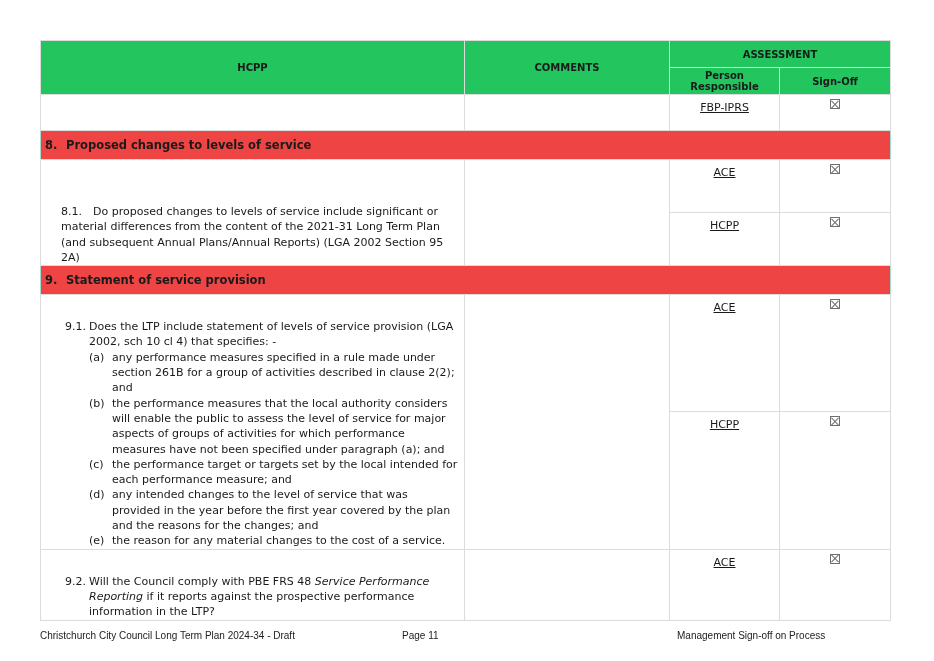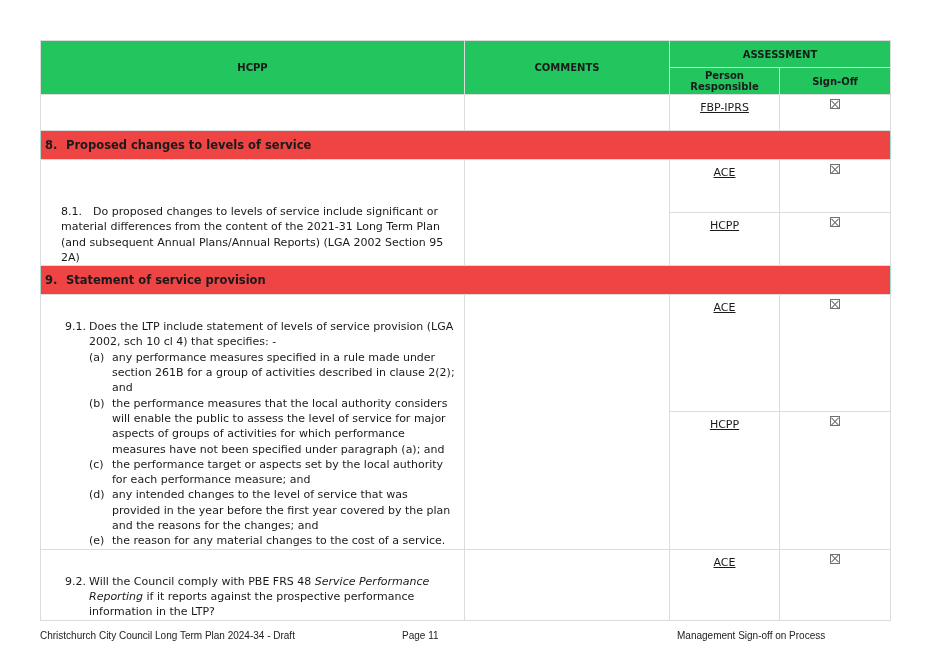--- a/index.html
+++ b/index.html
@@ -93,21 +93,21 @@
           <div class="sub">
                 <span class="l">(a)</span>
                 <span>any performance measures specified in a rule made under section 261B for a group of activities described in clause 2(2); and</span>
               </div>
           <div class="sub">
                 <span class="l">(b)</span>
                 <span>the performance measures that the local authority considers will enable the public to assess the level of service for major aspects of groups of activities for which performance measures have not been specified under paragraph (a); and</span>
               </div>
           <div class="sub">
                 <span class="l">(c)</span>
-                <span>the performance target or aspects set by the local authority for each performance measure; and</span>
+                <span>the performance target or targets set by the local intended for each performance measure; and</span>
               </div>
           <div class="sub">
                 <span class="l">(d)</span>
                 <span>any intended changes to the level of service that was provided in the year before the first year covered by the plan and the reasons for the changes; and</span>
               </div>
           <div class="sub">
                 <span class="l">(e)</span>
                 <span>the reason for any material changes to the cost of a service.</span>
               </div>
         </div>

